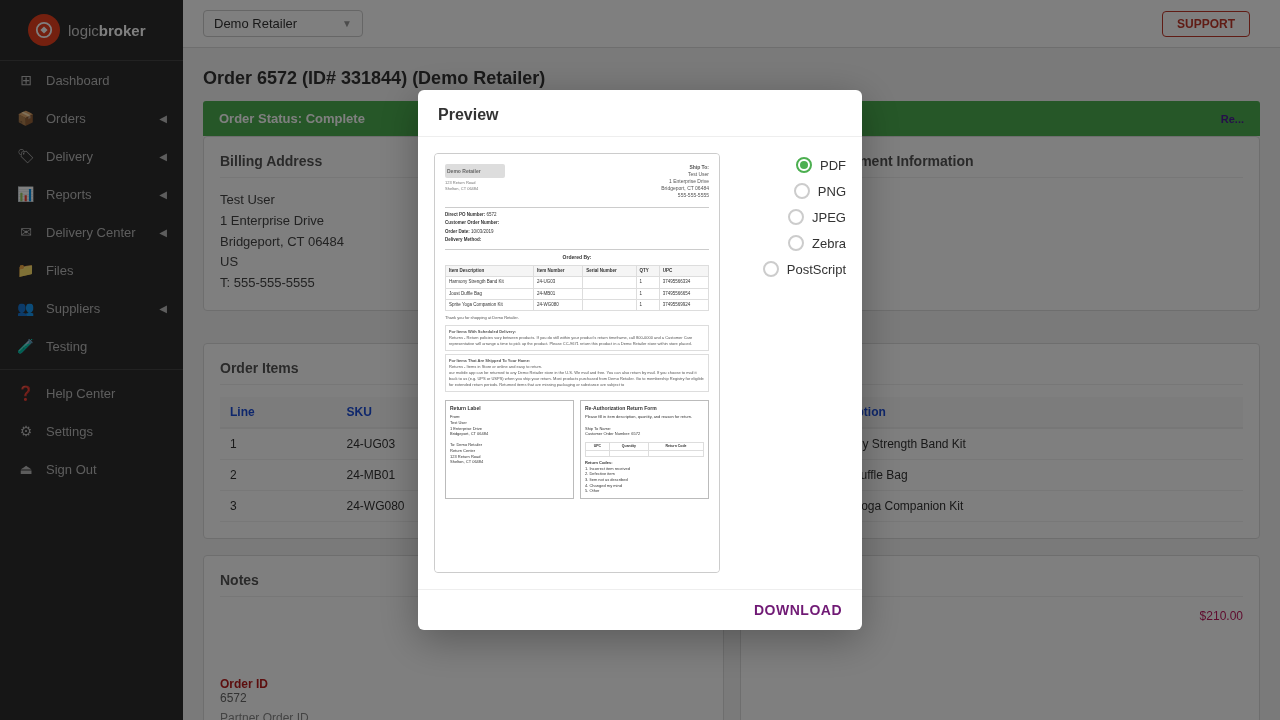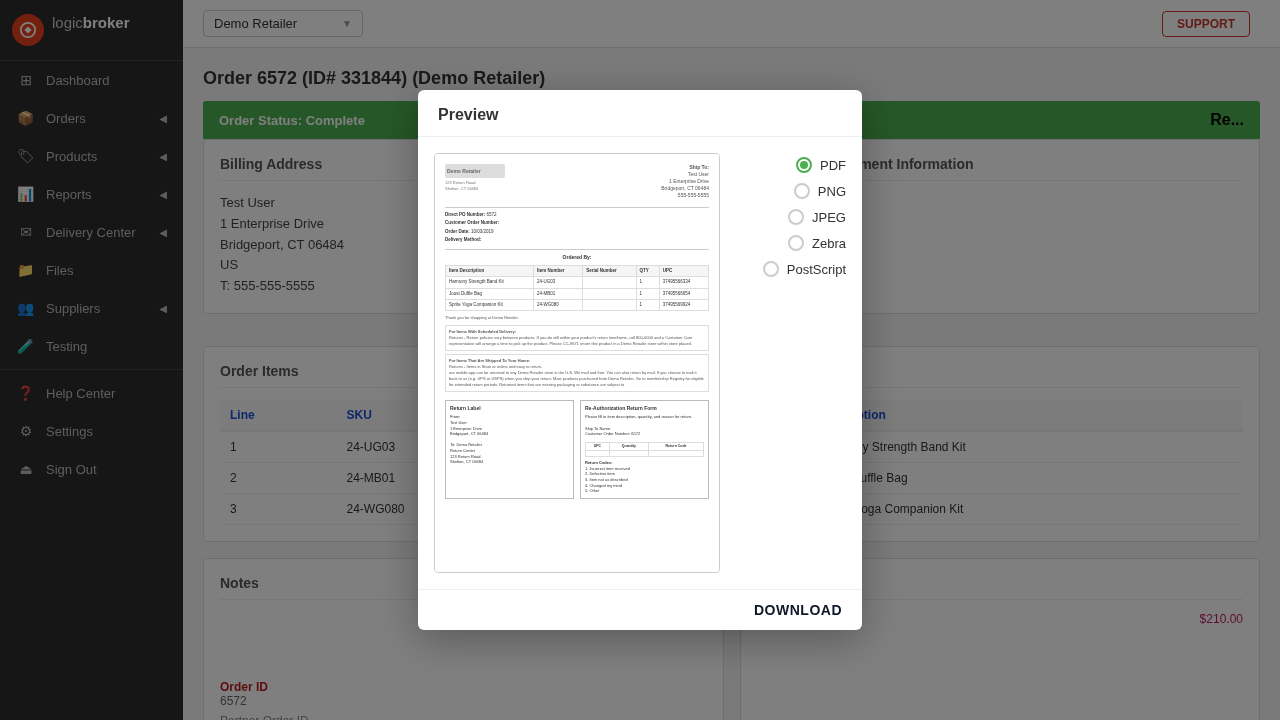--- a/index.html
+++ b/index.html
@@ -13,21 +13,22 @@
       width: 183px;
       background: #2c2c2c;
       color: #ccc;
       display: flex;
       flex-direction: column;
       flex-shrink: 0;
       z-index: 10;
     }
     .sidebar-logo {
       display: flex;
-      padding: 14px 12px;
+      align-items: center;
+      padding: 14px 28px;
       border-bottom: 1px solid #444;
     }
     .logo-icon {
       width: 32px;
       height: 32px;
       background: #e8411e;
       border-radius: 50%;
       display: flex; align-items: center; justify-content: center;
       margin-right: 8px;
       flex-shrink: 0;
@@ -237,21 +238,21 @@
     }
     .radio-label { font-size: 13px; color: #333; }
 
     .modal-footer {
       padding: 12px 20px;
       display: flex;
       justify-content: flex-end;
       border-top: 1px solid #eee;
     }
     .download-btn {
-      color: #0f172a;
+      color: #701a75;
       font-size: 14px;
       font-weight: 700;
       background: none;
       border: none;
       cursor: pointer;
       letter-spacing: 0.5px;
     }
   </style>
 </head>
 <body>
@@ -273,21 +274,21 @@
       <span class="nav-icon">⊞</span>
       <span>Dashboard</span>
     </div>
     <div class="nav-item">
       <span class="nav-icon">📦</span>
       <span>Orders</span>
       <span class="nav-arrow">◀</span>
     </div>
     <div class="nav-item">
       <span class="nav-icon">🏷</span>
-      <span>Products</span>
+      <span>Delivery</span>
       <span class="nav-arrow">◀</span>
     </div>
     <div class="nav-item">
       <span class="nav-icon">📊</span>
       <span>Reports</span>
       <span class="nav-arrow">◀</span>
     </div>
     <div class="nav-item">
       <span class="nav-icon">✉</span>
       <span>Delivery Center</span>
@@ -331,21 +332,21 @@
       <div class="topbar-spacer"></div>
       <button class="support-btn">SUPPORT</button>
     </div>
 
     <div class="main">
       <div class="main-inner">
         <div class="page-title">Order 6572 (ID# 331844) (Demo Retailer)</div>
 
         <div class="status-bar">
           <span>Order Status: Complete</span>
-          <span style="color:#000000; font-size:16px; cursor:pointer;">Re...</span>
+          <span style="color:#4c1d95; font-size:11px; cursor:pointer;">Re...</span>
         </div>
 
         <div class="two-col" style="margin-top:0;">
           <div class="section-card">
             <div class="section-title">Billing Address</div>
             <div class="address-text">
               <div>Test User</div>
               <div>1 Enterprise Drive</div>
               <div>Bridgeport, CT 06484</div>
               <div>US</div>

